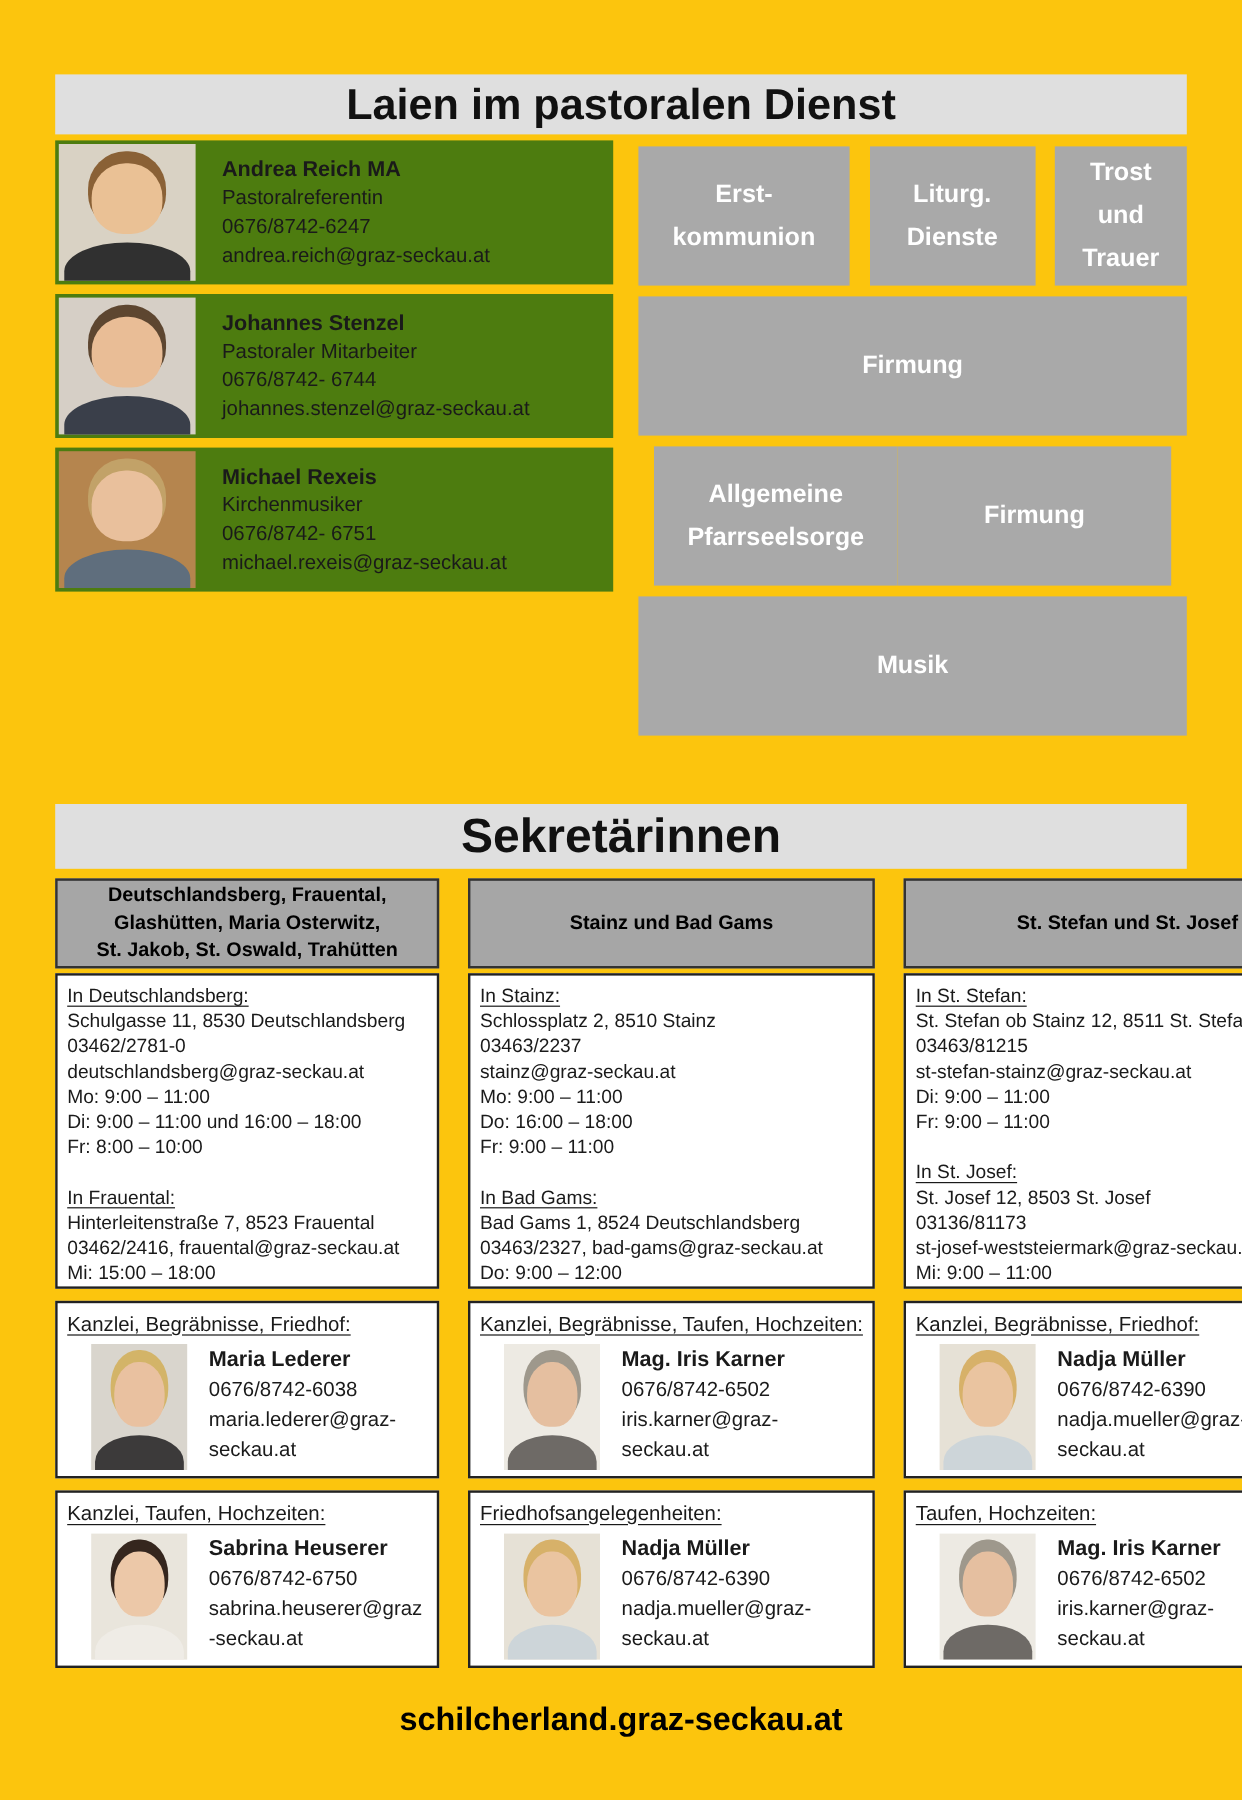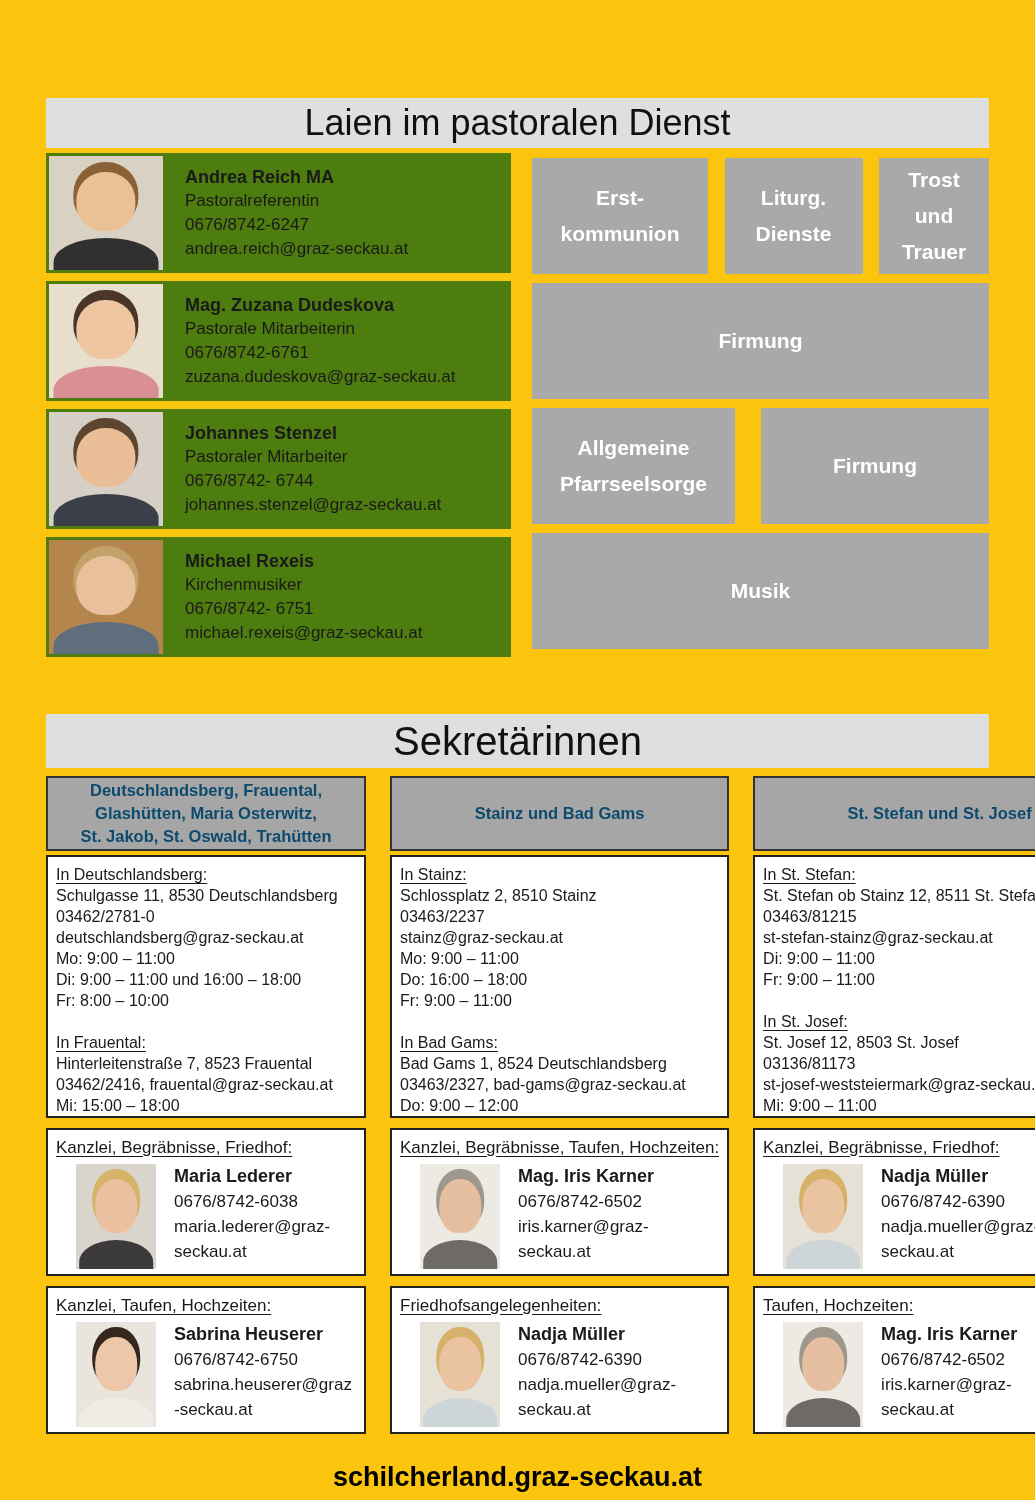--- a/index.html
+++ b/index.html
@@ -7,50 +7,50 @@
     width:1035px;height:1500px;box-sizing:border-box;
     background:#FCC50D;
     padding:62px 46px 0;
     font-family:"Liberation Sans",sans-serif;
     color:#1a1a1a;
     position:relative;
   }
   
   .title-bar{
     background:#DFDFDF;height:50px;line-height:50px;
-    text-align:center;font-weight:normal;font-size:36px;color:#111;margin-top:36px;
+    text-align:center;font-weight:bold;font-size:36px;color:#111;
   }
   .sek-section .title-bar{height:54px;line-height:54px;font-size:40px;margin-bottom:8px;}
 
   
   .top-body{display:flex;gap:21px;margin-top:5px;}
   .people-col{width:465px;display:flex;flex-direction:column;gap:8px;}
   .person-card{background:#4d7c0f;height:120px;display:flex;align-items:center;box-sizing:border-box;}
   .person-card .photo{width:114px;height:114px;margin-left:3px;}
   .ptext{margin-left:22px;font-size:17px;line-height:24px;}
   .pname{font-weight:bold;font-size:18px;}
 
   .ministry-col{flex:1;margin-top:5px;display:flex;flex-direction:column;}
   .mrow{display:flex;justify-content:space-between;height:116px;}
-  .mrow + .mrow{margin-top:9px;}
+  .mrow + .mrow{margin-top:9px;justify-content:center;}
   .mbox{
     background:#A9A9A9;color:#fff;font-weight:bold;font-size:21px;
     display:flex;align-items:center;justify-content:center;
     text-align:center;white-space:pre-line;line-height:36px;height:100%;box-sizing:border-box;
   }
   .mbox.full{width:100%;}
   .w-erst{width:176px;}.w-liturg{width:138px;}.w-trost{width:110px;}
   .w-allg{width:203px;}.w-firm2{width:228px;}
 
   
   .sek-section{margin-top:57px;}
   .sek-grid{display:grid;grid-template-columns:repeat(3,1fr);column-gap:24px;}
   .sek-col{display:flex;flex-direction:column;}
   .col-header{
-    background:#A6A6A6;border:2px solid #333;color:#0c4a6e;
+    background:#A6A6A6;border:2px solid #333;color:#000000;
     font-weight:bold;font-size:16.5px;line-height:23px;text-align:center;
     height:75px;box-sizing:border-box;display:flex;align-items:center;justify-content:center;
     white-space:pre-line;margin-bottom:4px;
   }
   .office-box{
     background:#fff;border:2px solid #222;height:263px;box-sizing:border-box;
     padding:7px 8px;font-size:16px;line-height:21px;overflow:hidden;
   }
   .office-block + .office-block{margin-top:21px;}
   .office-heading{text-decoration:underline;text-underline-offset:3px;}
@@ -105,29 +105,20 @@
   <div class="person-card">
     <div class="photo andrea-reich-ma"></div>
     <div class="ptext">
       <div class="pname fit">Andrea Reich MA</div>
       <div class="prole fit">Pastoralreferentin</div>
       <div class="pphone fit">0676/8742-6247</div>
       <div class="pemail fit">andrea.reich@graz-seckau.at</div>
     </div>
   </div>
 
-  <div class="person-card">
-    <div class="photo mag-zuzana-dudeskova"></div>
-    <div class="ptext">
-      <div class="pname fit">Mag. Zuzana Dudeskova</div>
-      <div class="prole fit">Pastorale Mitarbeiterin</div>
-      <div class="pphone fit">0676/8742-6761</div>
-      <div class="pemail fit">zuzana.dudeskova@graz-seckau.at</div>
-    </div>
-  </div>
 
   <div class="person-card">
     <div class="photo johannes-stenzel"></div>
     <div class="ptext">
       <div class="pname fit">Johannes Stenzel</div>
       <div class="prole fit">Pastoraler Mitarbeiter</div>
       <div class="pphone fit">0676/8742- 6744</div>
       <div class="pemail fit">johannes.stenzel@graz-seckau.at</div>
     </div>
   </div>

